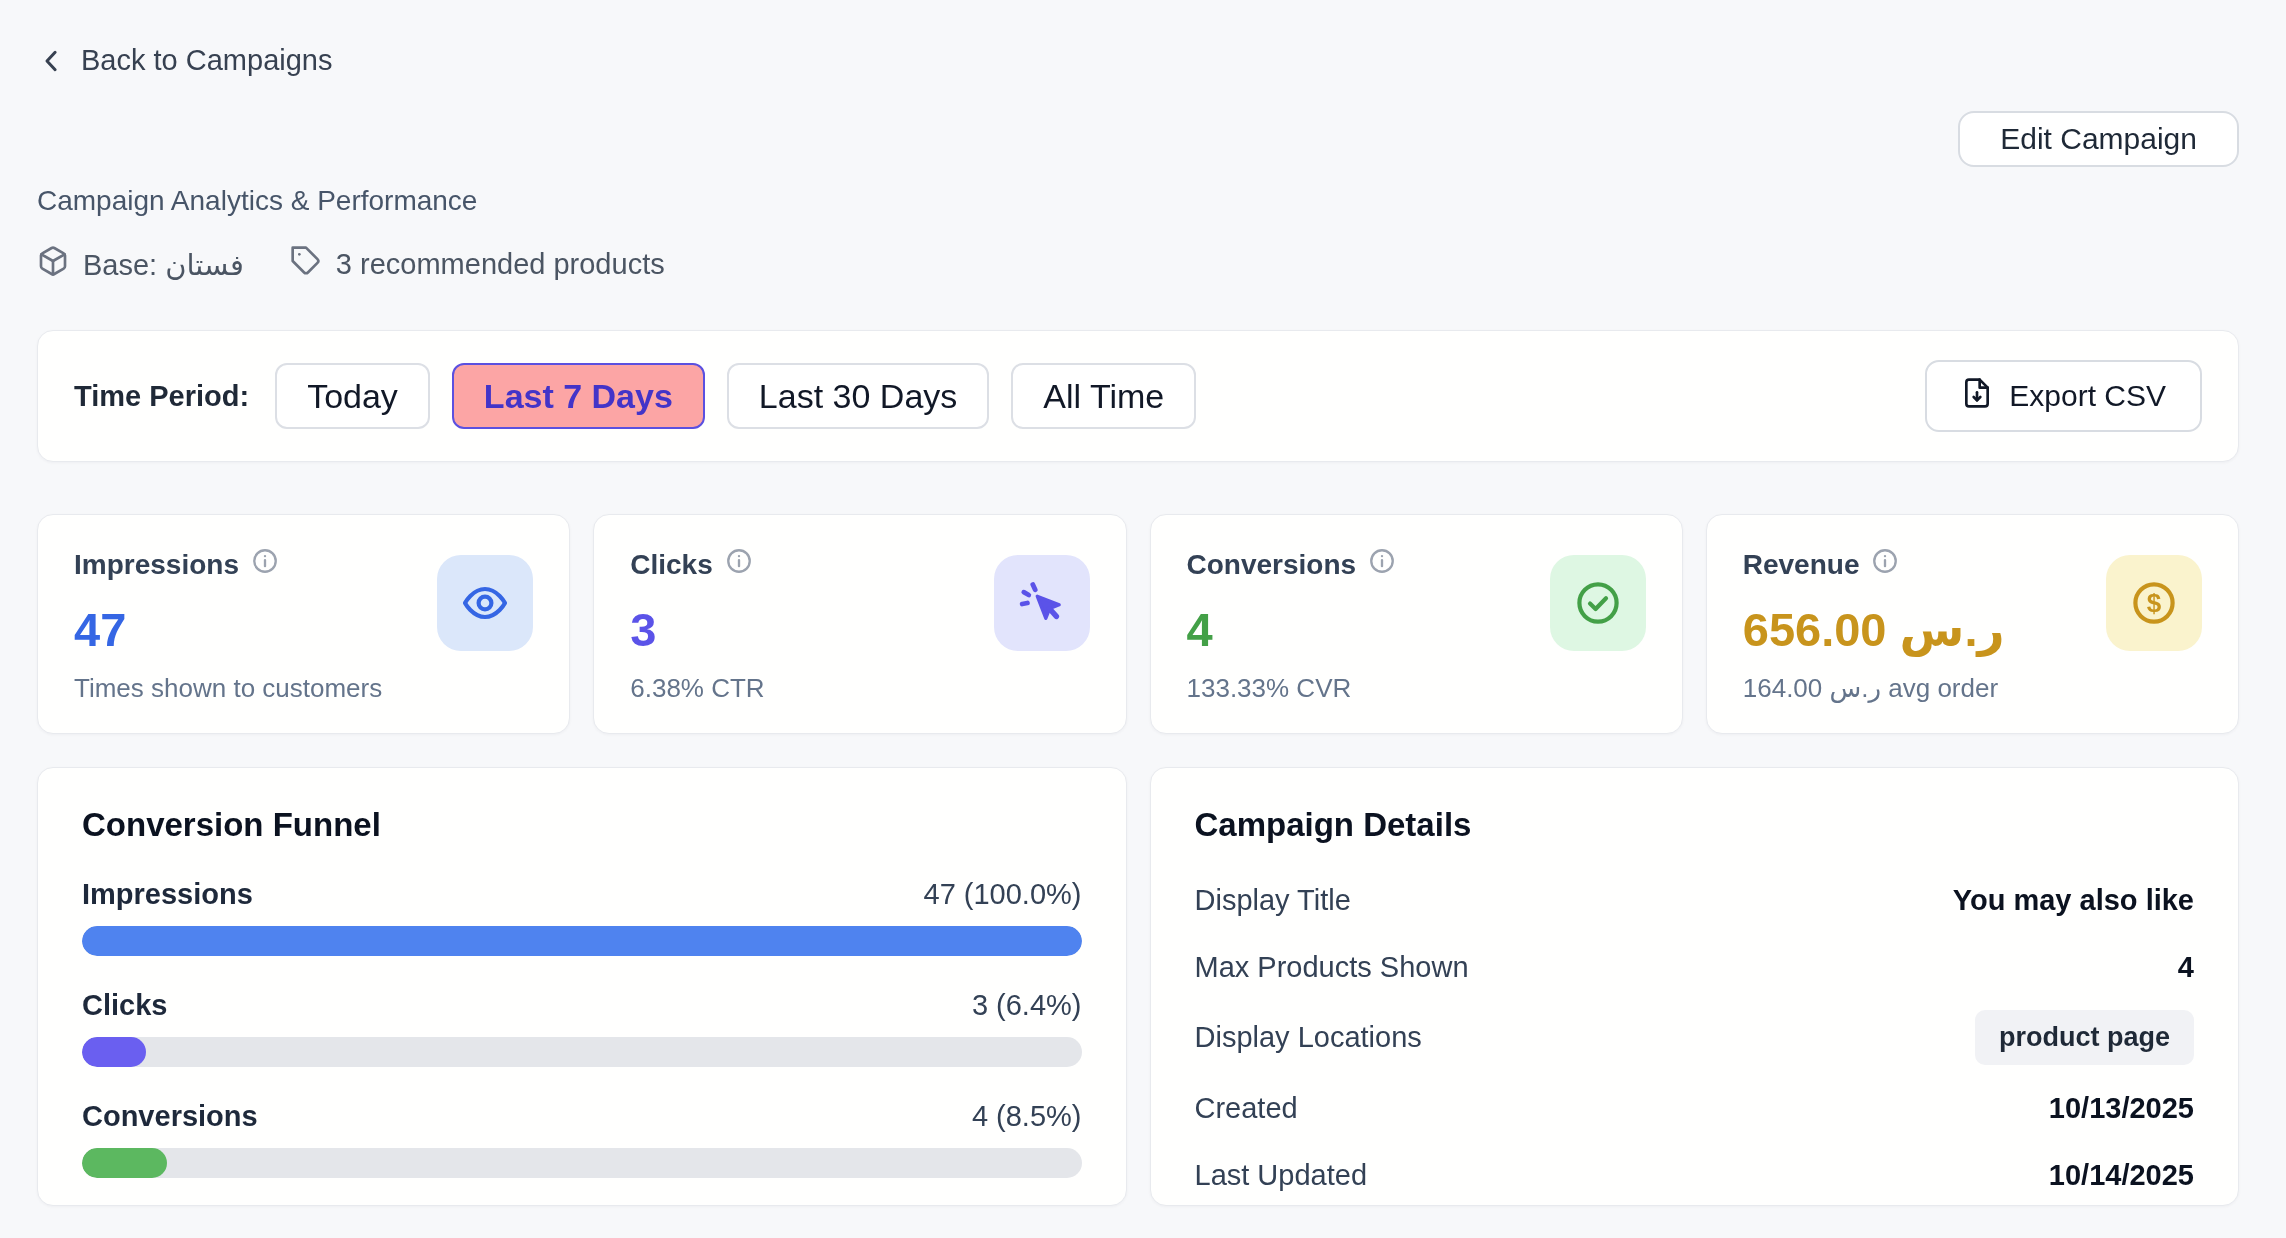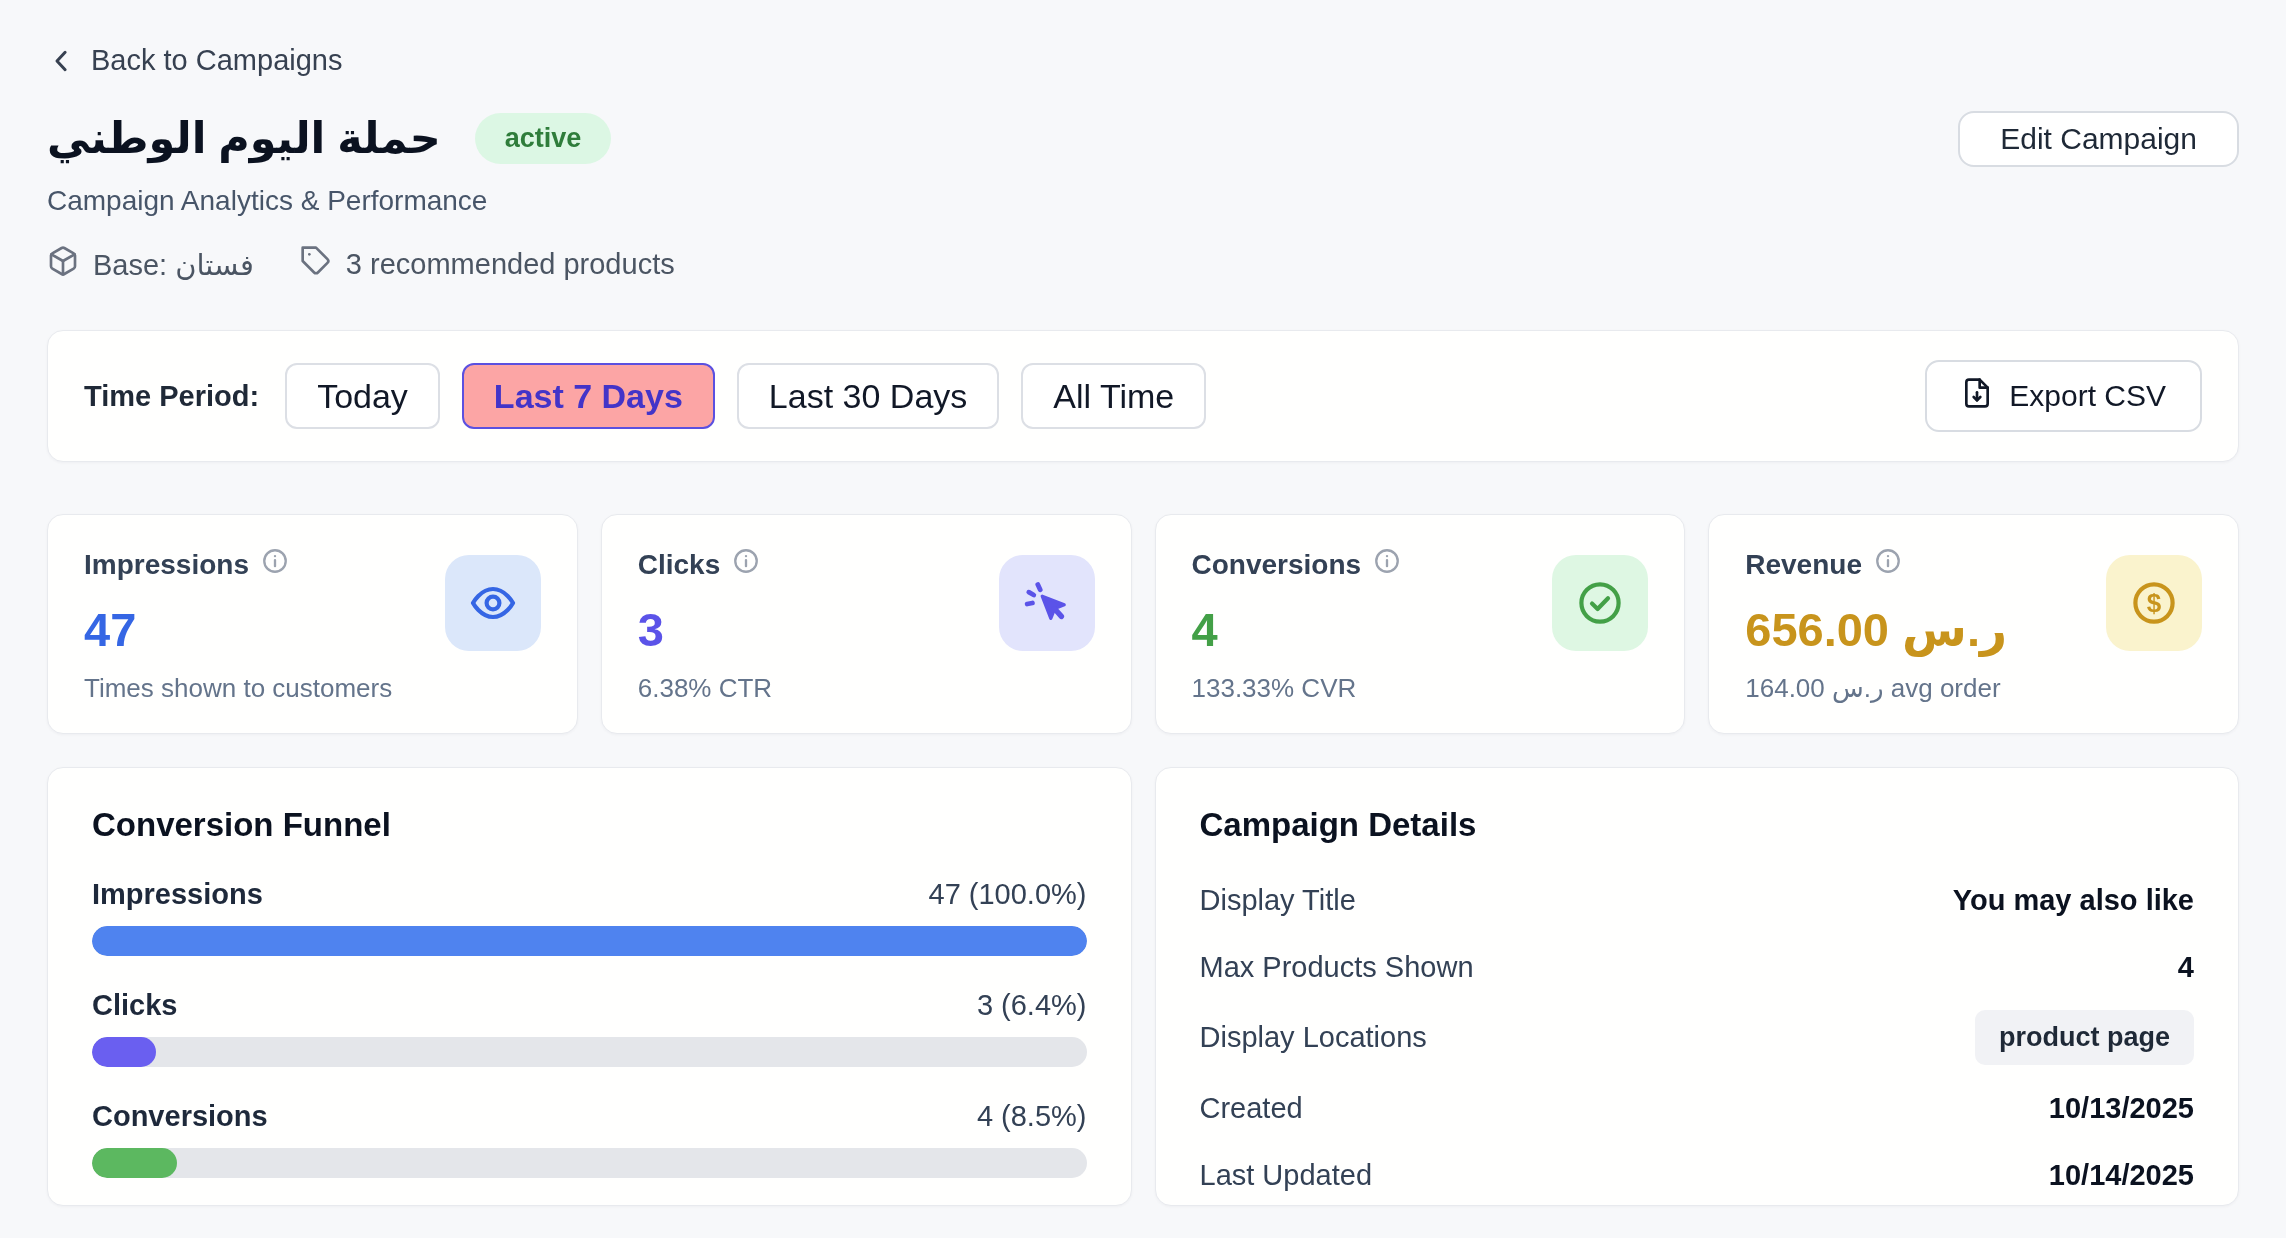--- a/index.html
+++ b/index.html
@@ -3,21 +3,21 @@
 <meta charset="utf-8">
 <style>
   * { margin:0; padding:0; box-sizing:border-box; }
   html,body { width:2286px; height:1238px; }
   body {
     background:#f7f8fa;
     font-family:"Liberation Sans","DejaVu Sans",sans-serif;
     color:#0f172a;
     overflow:hidden;
   }
-  .page { padding:44px 47px 0 47px; }
+  .page { padding:44px 47px 0 37px; }
 
   
   .back-row { display:flex; align-items:center; gap:14px; color:#374151; font-size:29px; font-weight:500; margin-bottom:34px; cursor:pointer; width:fit-content; }
   .back-row svg { display:block; }
 
   .title-row { display:flex; align-items:flex-start; }
   .title-left { display:flex; align-items:center; gap:34px; }
   .campaign-title { font-size:43px; font-weight:700; color:#0b1220; line-height:1.3; }
   .status-badge { background:#dcf7e4; color:#2f7d3b; font-size:27px; font-weight:600; padding:12px 30px; border-radius:999px; line-height:1; }
   .edit-btn { margin-left:auto; background:#ffffff; border:2px solid #d8dce2; border-radius:16px; height:56px; padding:0 40px; font-size:30px; font-weight:500; color:#1f2937; cursor:pointer; font-family:inherit; }
@@ -71,24 +71,20 @@
   <div class="back-row">
     <span>
       <svg width="30" height="30" viewBox="0 0 24 24" fill="none" stroke="currentColor" stroke-width="2.4" stroke-linecap="round" stroke-linejoin="round">
           <polyline points="14.5 19 8 12 14.5 5"></polyline>
         </svg>
     </span>
     <span>Back to Campaigns</span>
   </div>
 
   <div class="title-row">
-    <div class="title-left">
-      <div class="campaign-title" dir="rtl">حملة اليوم الوطني</div>
-      <div class="status-badge">active</div>
-    </div>
     <button class="edit-btn">Edit Campaign</button>
   </div>
 
   <div class="subtitle">Campaign Analytics &amp; Performance</div>
 
   <div class="meta-row">
     <div class="meta-item">
       <span>
         <svg width="32" height="32" viewBox="0 0 24 24" fill="none" stroke="currentColor" stroke-width="2" stroke-linecap="round" stroke-linejoin="round">
             <path d="M21 16V8a2 2 0 0 0-1-1.73l-7-4a2 2 0 0 0-2 0l-7 4A2 2 0 0 0 3 8v8a2 2 0 0 0 1 1.73l7 4a2 2 0 0 0 2 0l7-4A2 2 0 0 0 21 16z"></path>

